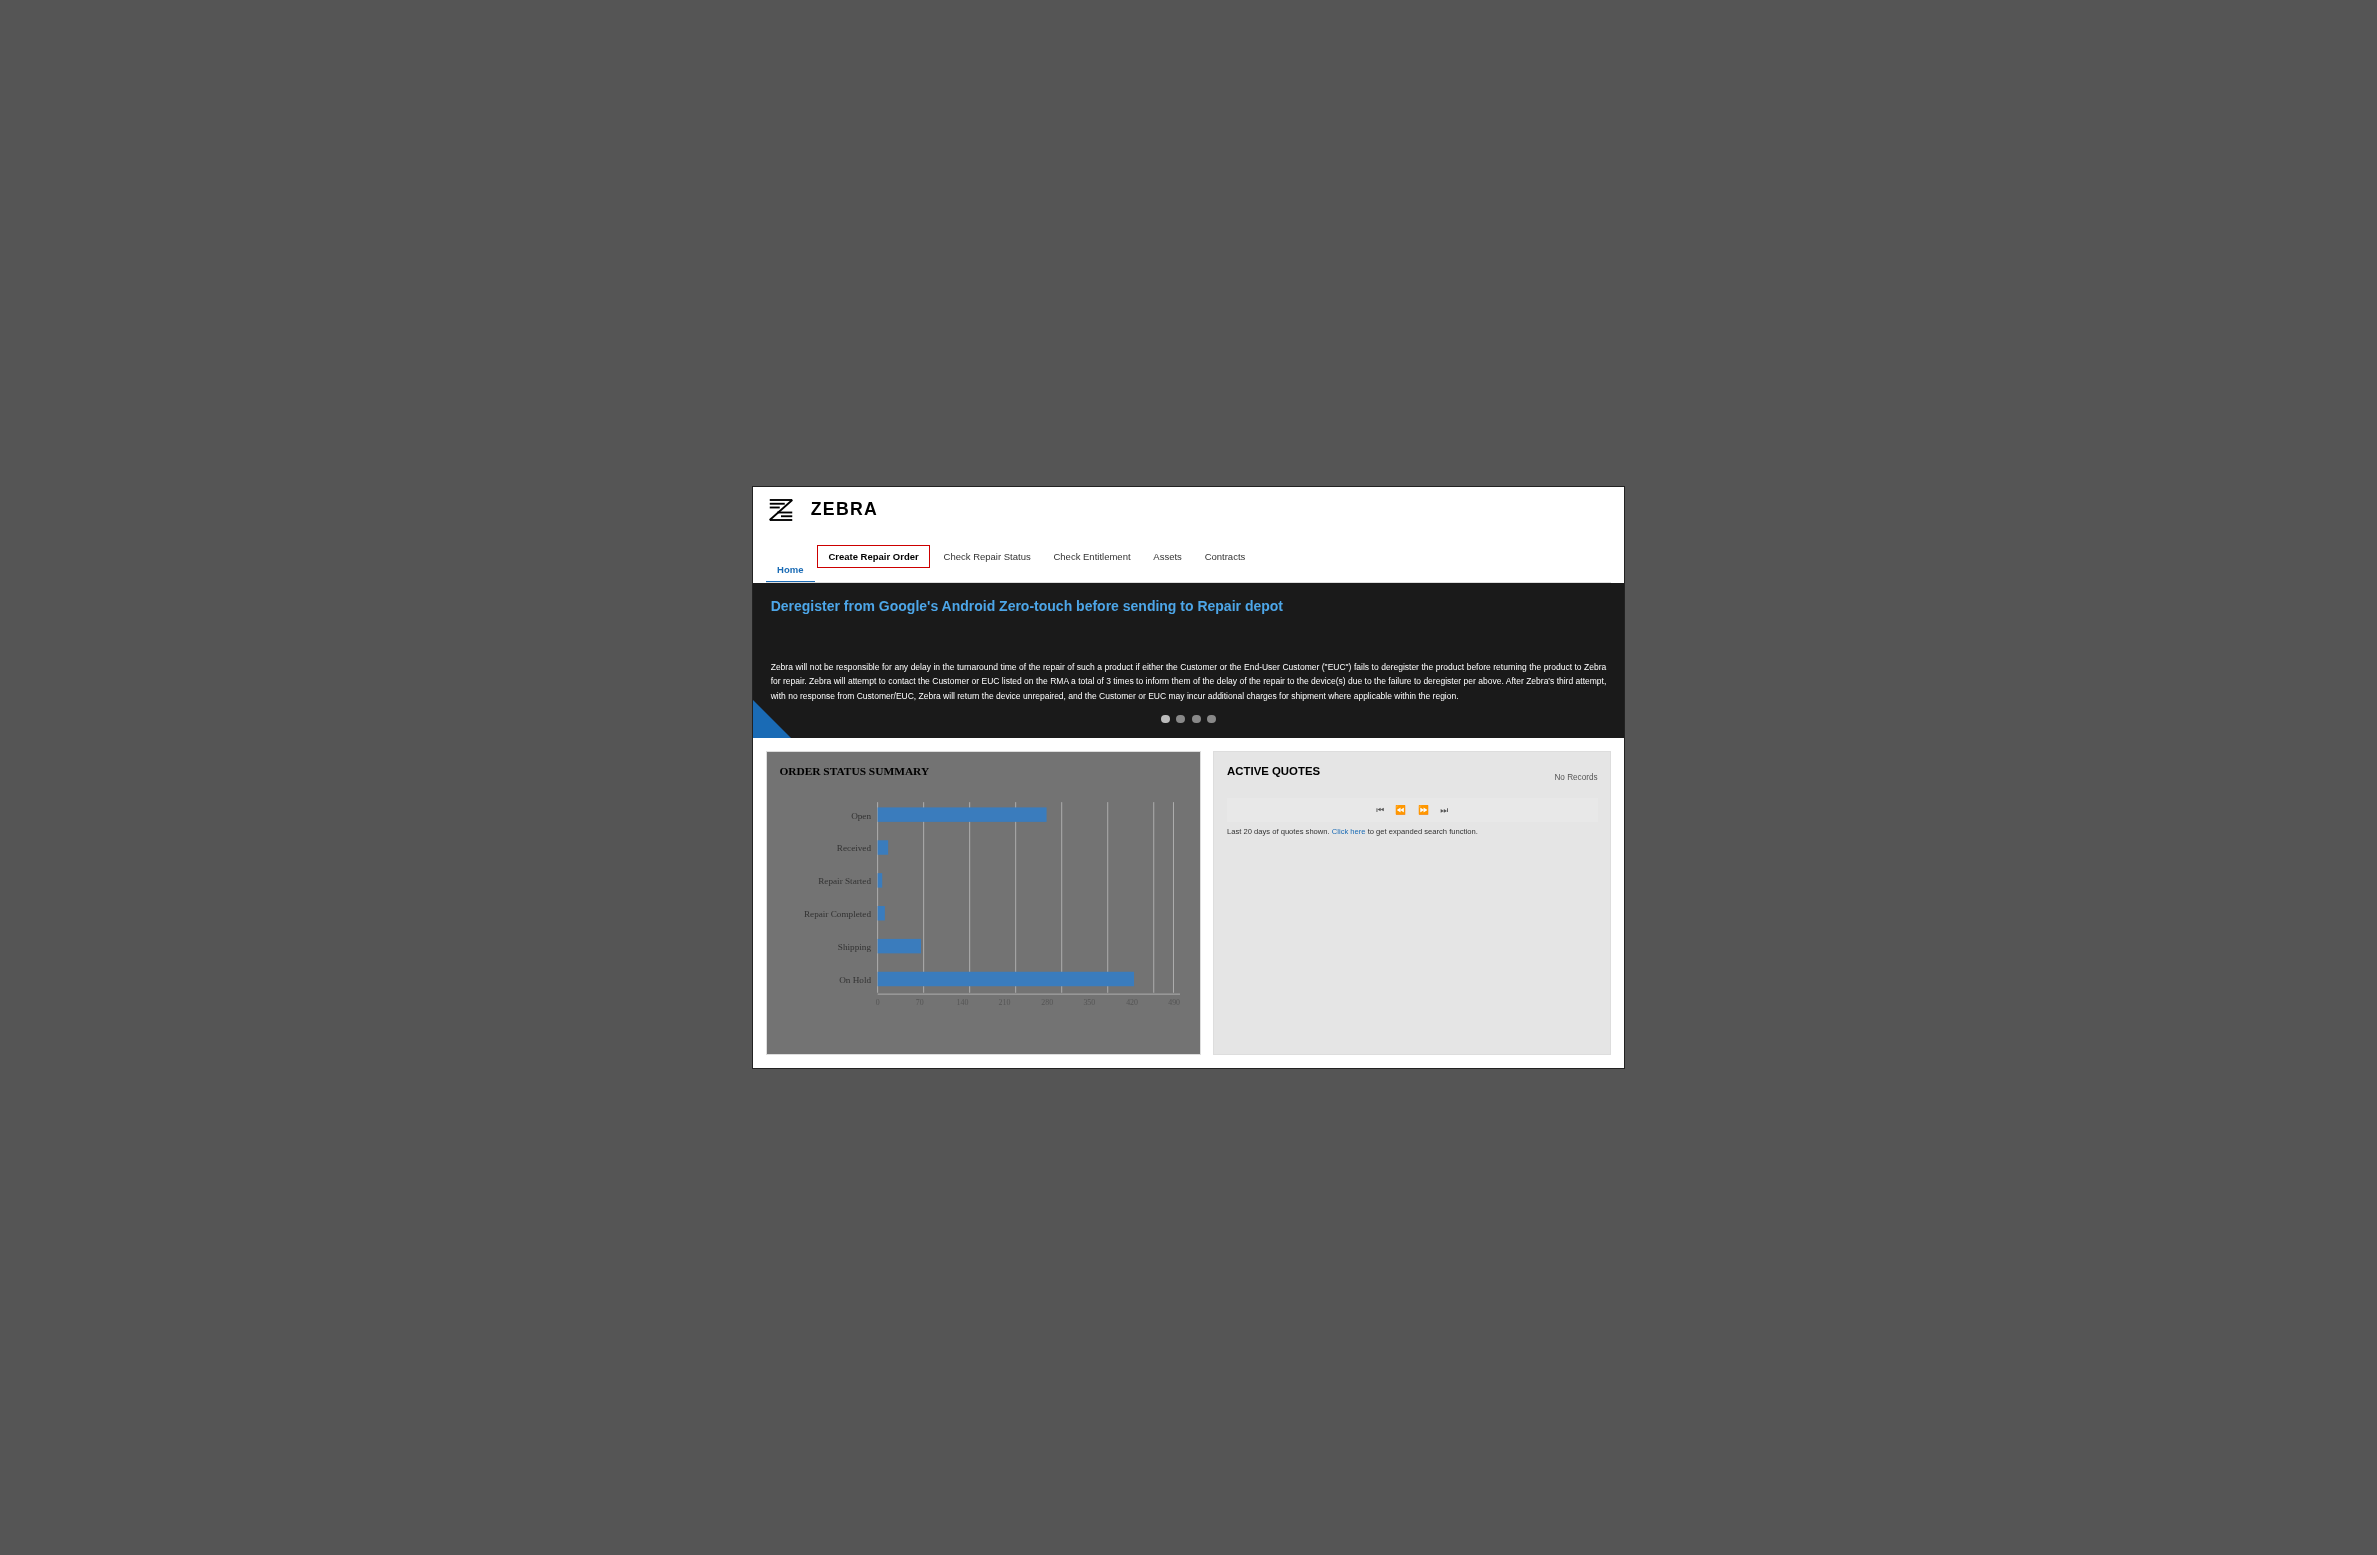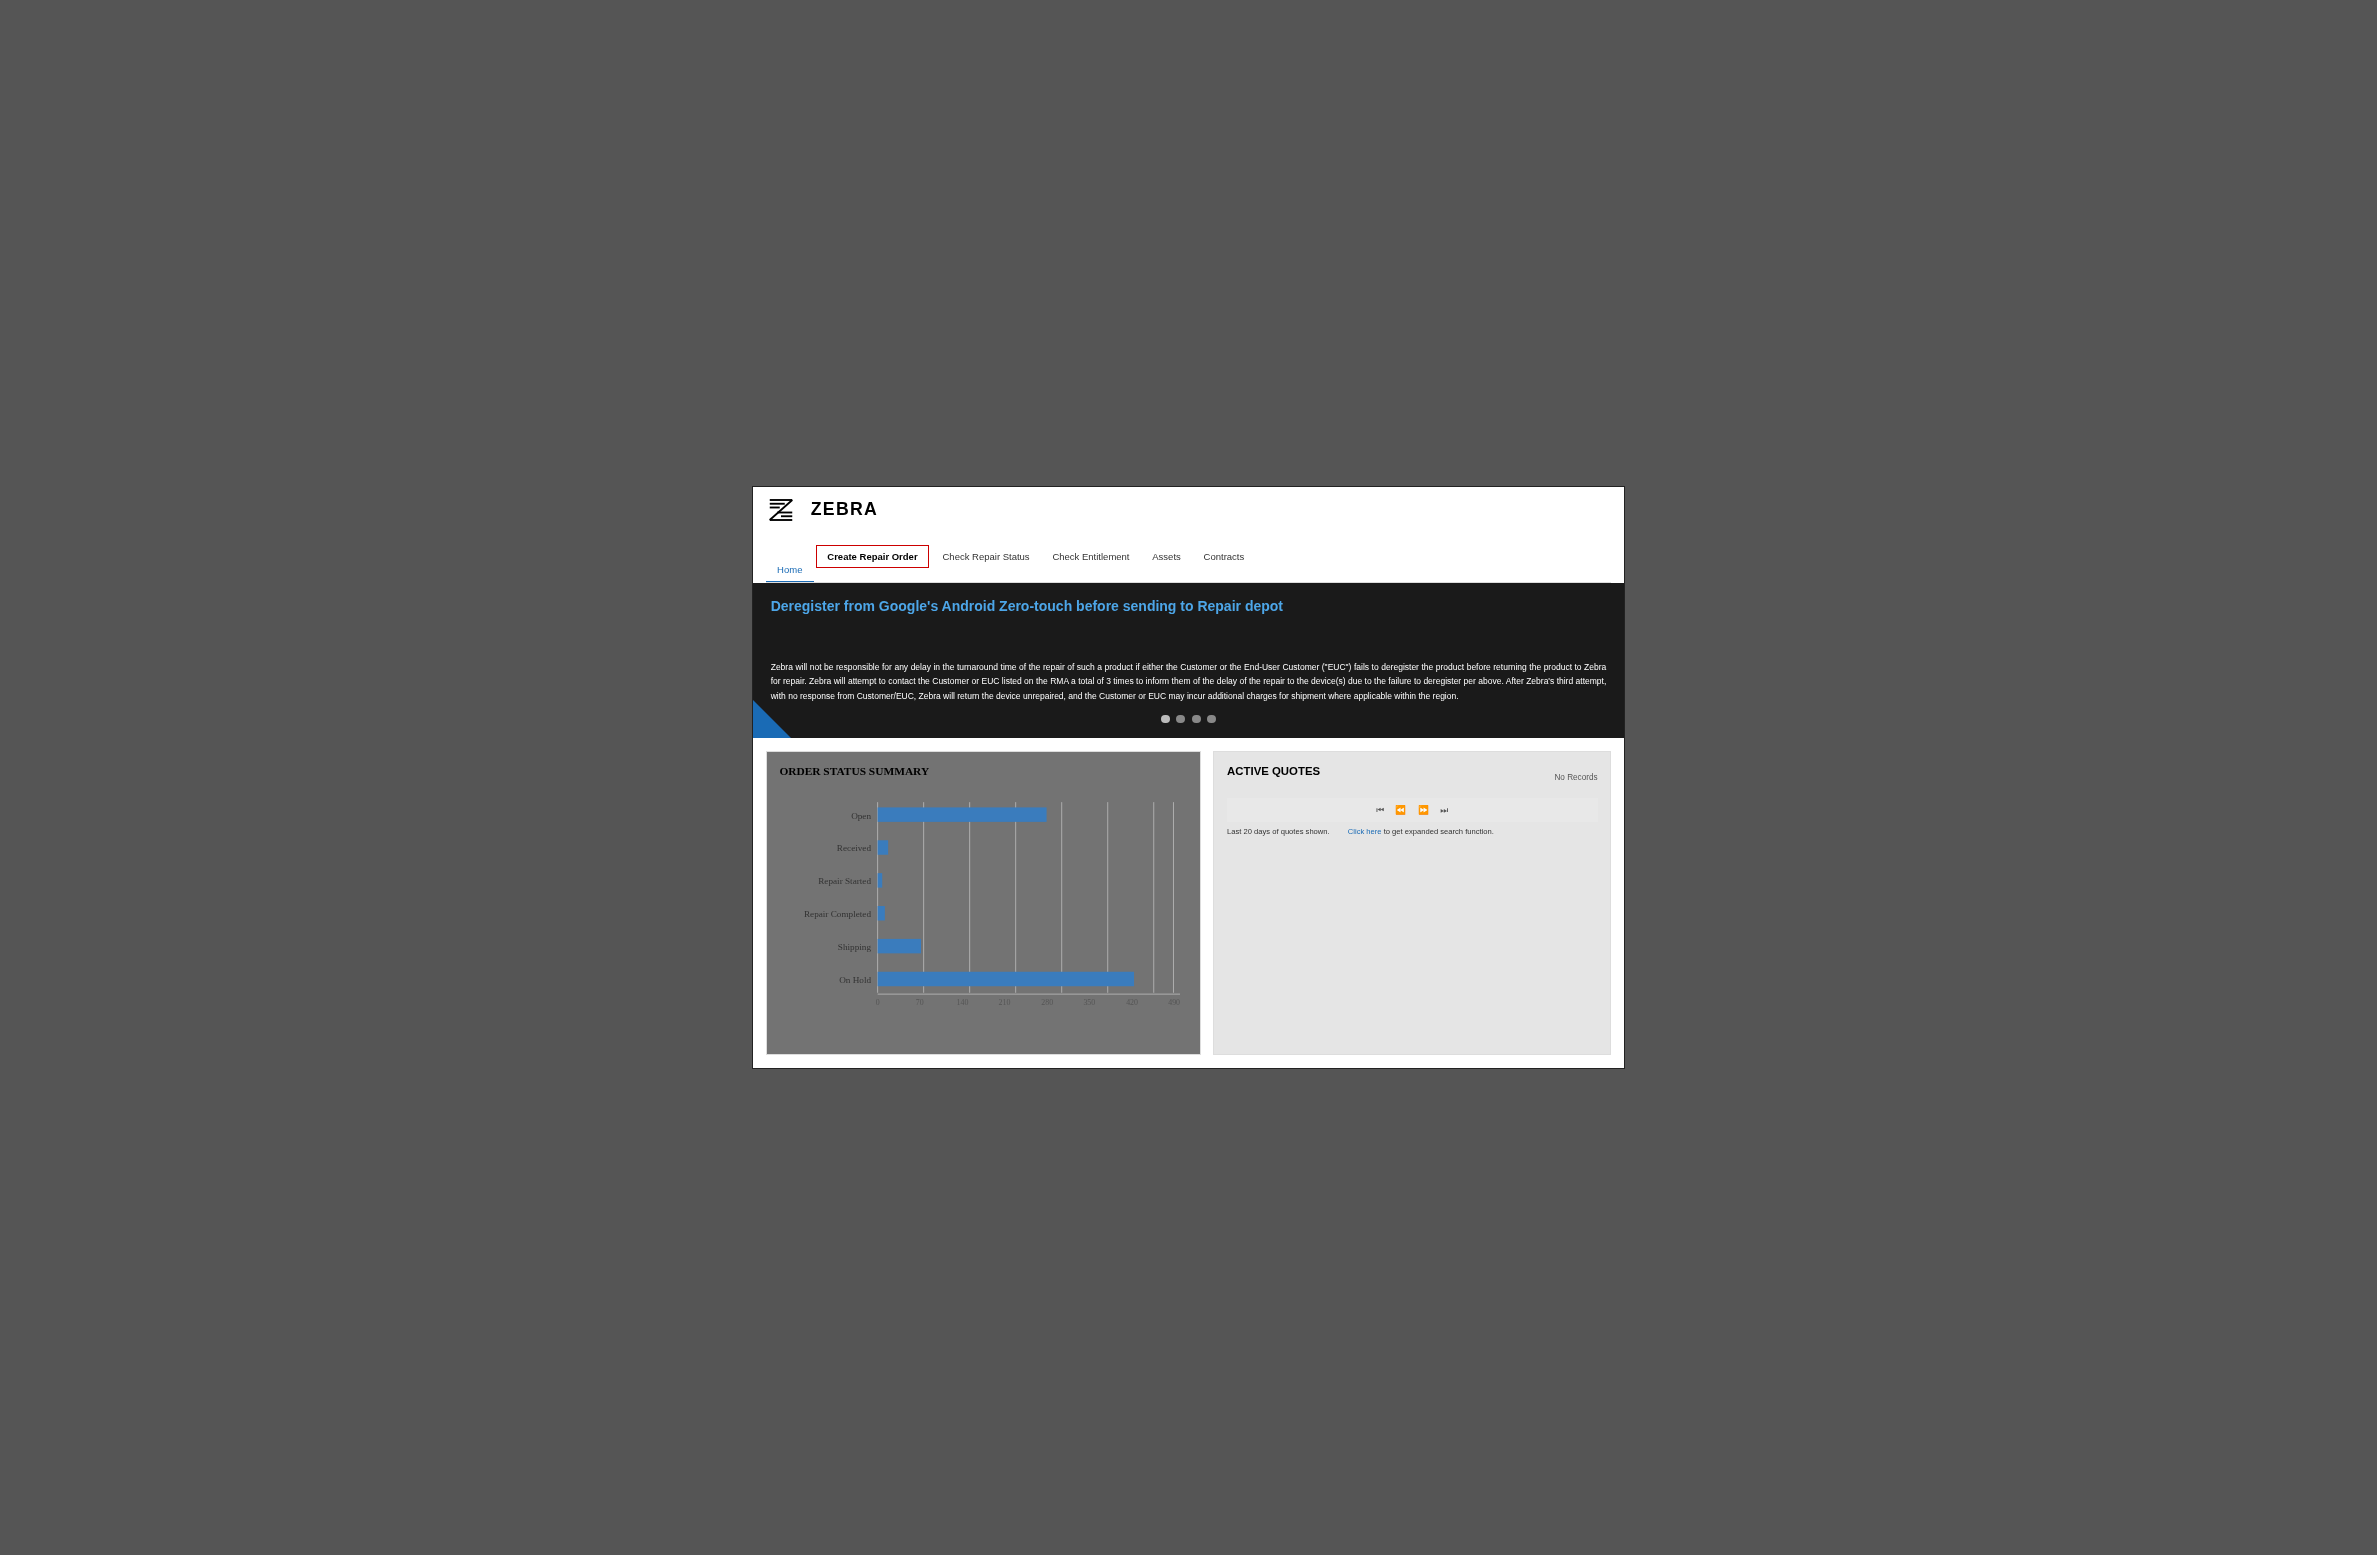--- a/index.html
+++ b/index.html
@@ -50,21 +50,21 @@
       cursor: pointer;
       color: #333;
       text-decoration: none;
       border: none;
       background: none;
       white-space: nowrap;
     }
     .nav-item.active {
       color: #1a6bb5;
       border-bottom: 1.9px solid #1a6bb5;
-      font-weight: 400;
+      font-weight: 700;
       margin-top: 26px;
     }
     .nav-item.highlighted {
       border: 1.3px solid #cc0000;
       color: #000;
       font-weight: 600;
       margin: 0 2.5px;
       padding: 5px 10px;
     }
     
@@ -187,21 +187,20 @@
     }
     .page-btn:disabled { color: #bbb; }
     .quotes-footer {
       margin-top: 5px;
       font-size: 7.6px;
       color: #333;
     }
     .quotes-footer a {
       color: #1a6bb5;
       text-decoration: none;
-      margin-left: 16px;
     }
     
     .svg-chart {
       width: 100%;
     }
   </style>
 </head>
 <body>
 
 <div class="page-wrapper">

